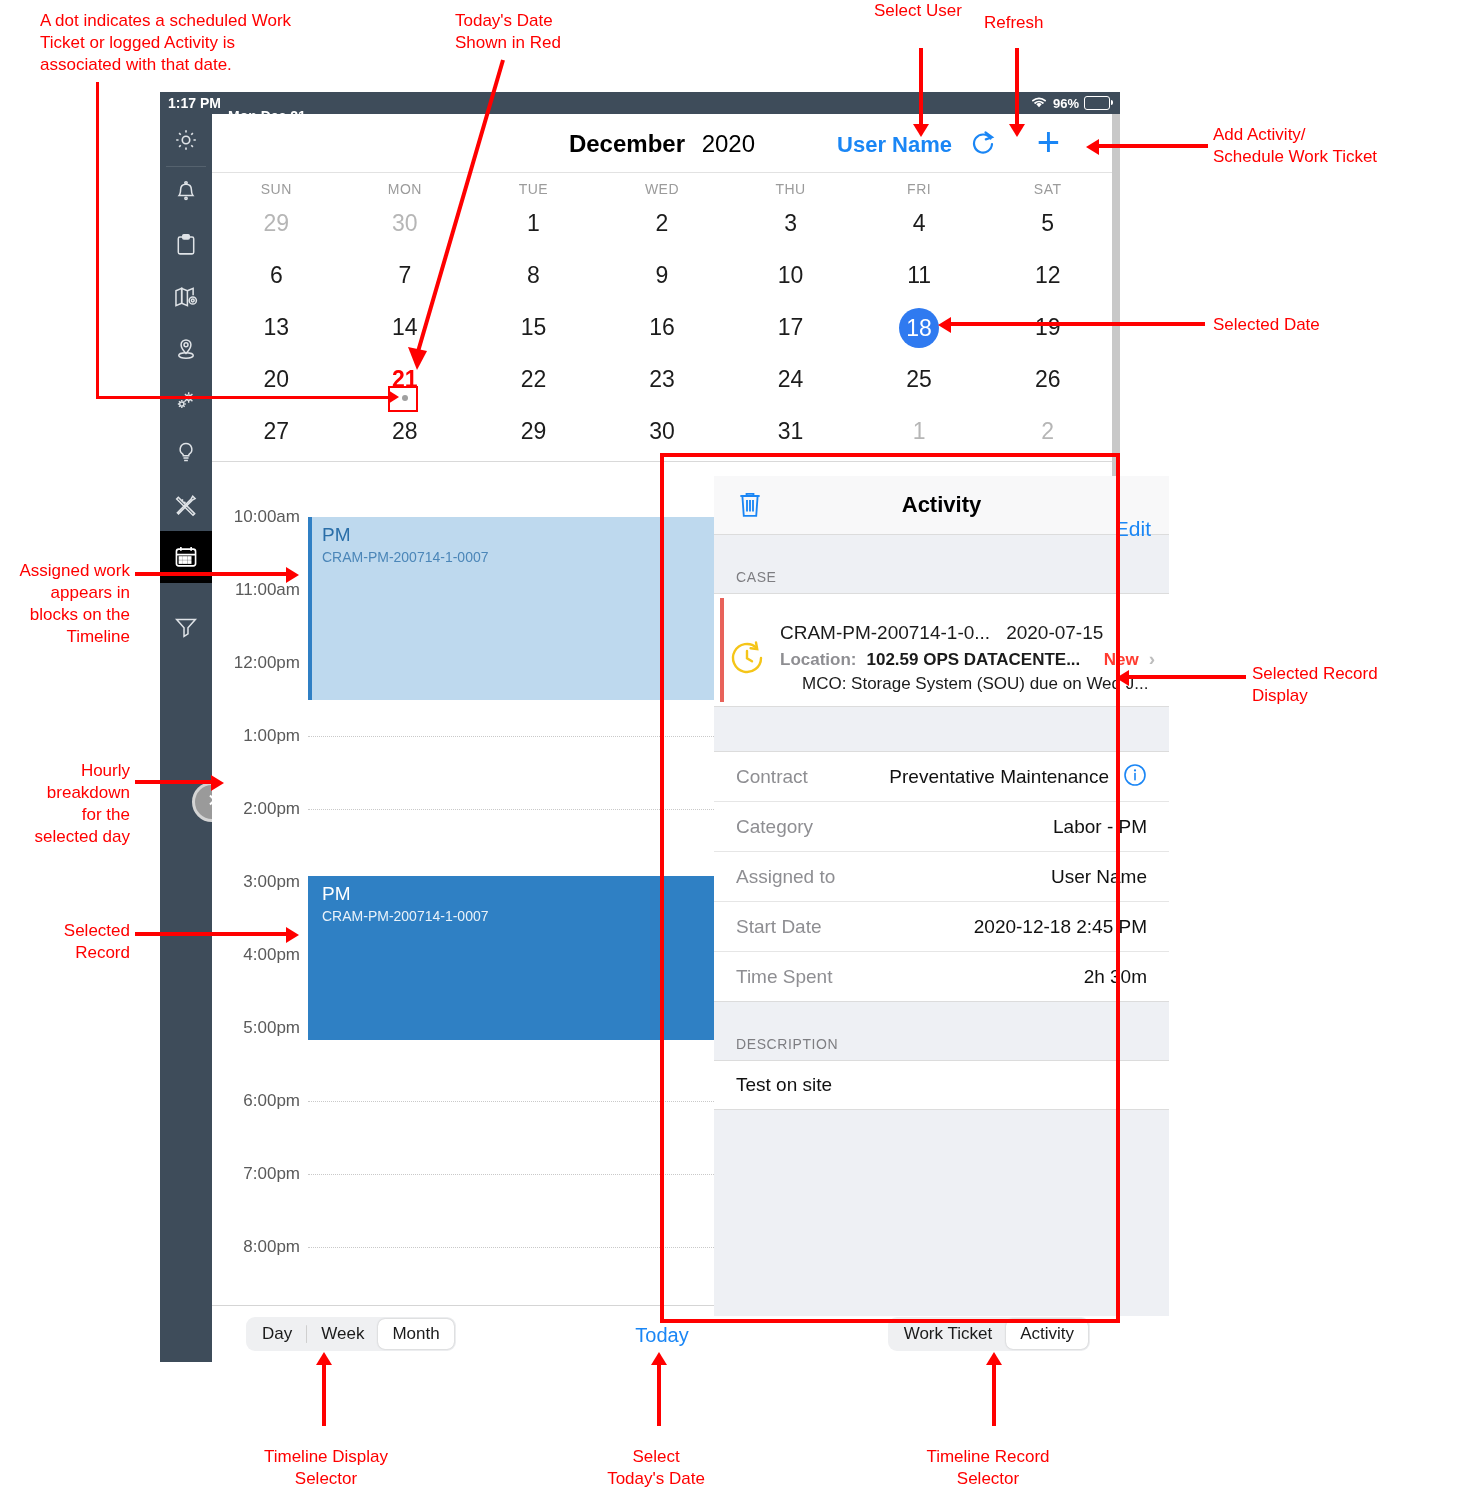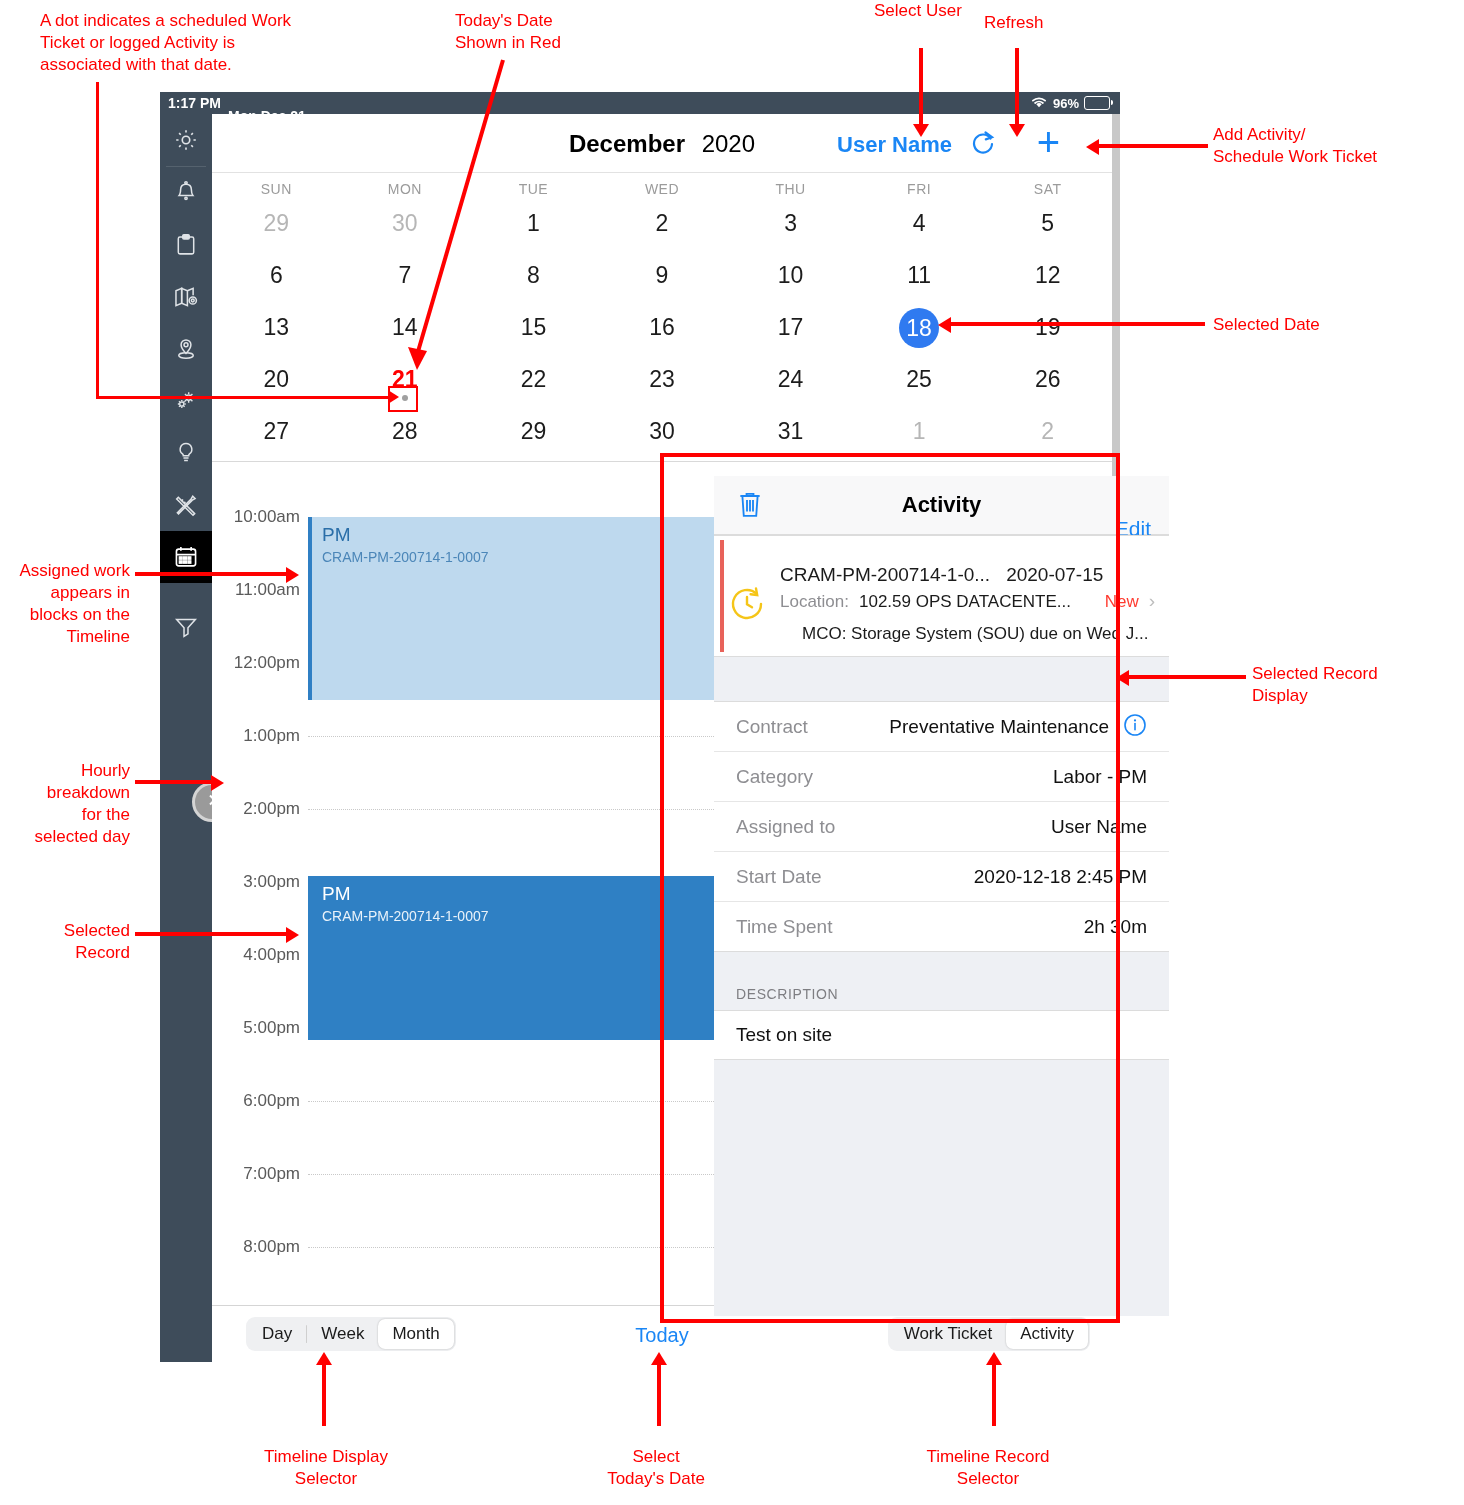--- a/index.html
+++ b/index.html
@@ -95,26 +95,26 @@
   #p-title{position:absolute;left:0;right:0;top:16px;text-align:center;font-size:22px;font-weight:bold;color:#000;}
   #p-edit{position:absolute;right:18px;top:17px;color:#1a86f5;font-size:21px;margin-top:24px;}
   #p-trash{position:absolute;left:22px;top:14px;}
   .sect-lbl{font-size:14px;color:#7e7e82;letter-spacing:.6px;padding:34px 0 8px 22px;}
   #case-card{background:#ffffff;border-top:1px solid #dcdcdc;border-bottom:1px solid #dcdcdc;
              position:relative;padding:28px 0 12px 0;display:flex;}
   #case-bar{position:absolute;left:6px;top:4px;bottom:4px;width:4px;background:#e8625a;}
   #case-icon{width:66px;display:flex;align-items:center;justify-content:center;}
   #case-body{flex:1;padding-right:14px;}
   .c-row1{display:flex;align-items:baseline;gap:16px;font-size:19px;color:#1b1b1b;}
-  .c-row2{display:flex;align-items:baseline;gap:10px;font-size:17px;margin-top:4px;}
+  .c-row2{display:flex;align-items:baseline;gap:10px;font-size:17px;margin-top:4px;font-weight:bold;}
   .c-row2 .lbl{color:#8e8e92;}
   .c-row2 .val{color:#1b1b1b;flex:1;}
   .c-row2 .new{color:#ff3b30;}
   .c-row2 .chev{color:#bdbdbd;font-size:19px;}
-  .c-row3{font-size:17px;color:#1b1b1b;margin-top:12px;padding-left:22px;}
+  .c-row3{font-size:17px;color:#1b1b1b;margin-top:4px;padding-left:22px;}
   #gap1{height:44px;background:#eef0f4;}
   #fields{background:#ffffff;border-top:1px solid #dcdcdc;border-bottom:1px solid #dcdcdc;}
   .frow{height:49px;display:flex;align-items:center;padding:0 22px;border-bottom:1px solid #e6e6e6;}
   .frow:last-child{border-bottom:none;}
   .frow .k{font-size:19px;color:#8e8e92;}
   .frow .v{margin-left:auto;font-size:19px;color:#111;}
   .frow .info{margin-left:14px;}
   #desc-body{background:#ffffff;border-top:1px solid #dcdcdc;border-bottom:1px solid #dcdcdc;
              padding:13px 22px;font-size:19px;color:#111;}
 </style>
@@ -445,20 +445,21 @@
                 <path d="M9 5.2V3.4h6v1.8"></path>
                 <path d="M5.4 5.2 6.6 22.4h10.8L18.6 5.2z"></path>
                 <path d="M9.4 8.6v10M12 8.6v10M14.6 8.6v10"></path>
               </svg>
           </span>
         </div>
         <div id="p-title">Activity</div>
         <div id="p-edit">Edit</div>
       </div>
 
+      <div class="sect-lbl">CASE</div>
 
       <div id="case-card">
         <div id="case-bar"></div>
         <div id="case-icon">
           <svg width="44" height="44" viewBox="0 0 44 44" fill="none" stroke="#f5c518" stroke-width="2.4" stroke-linecap="round">
               <path d="M36 22a14 14 0 1 1-4.5-10.3"></path>
               <path d="M31 6.5 32.2 13 25.6 12.2"></path>
               <path d="M22 15v7.3l5 3"></path>
             </svg>
         </div>

